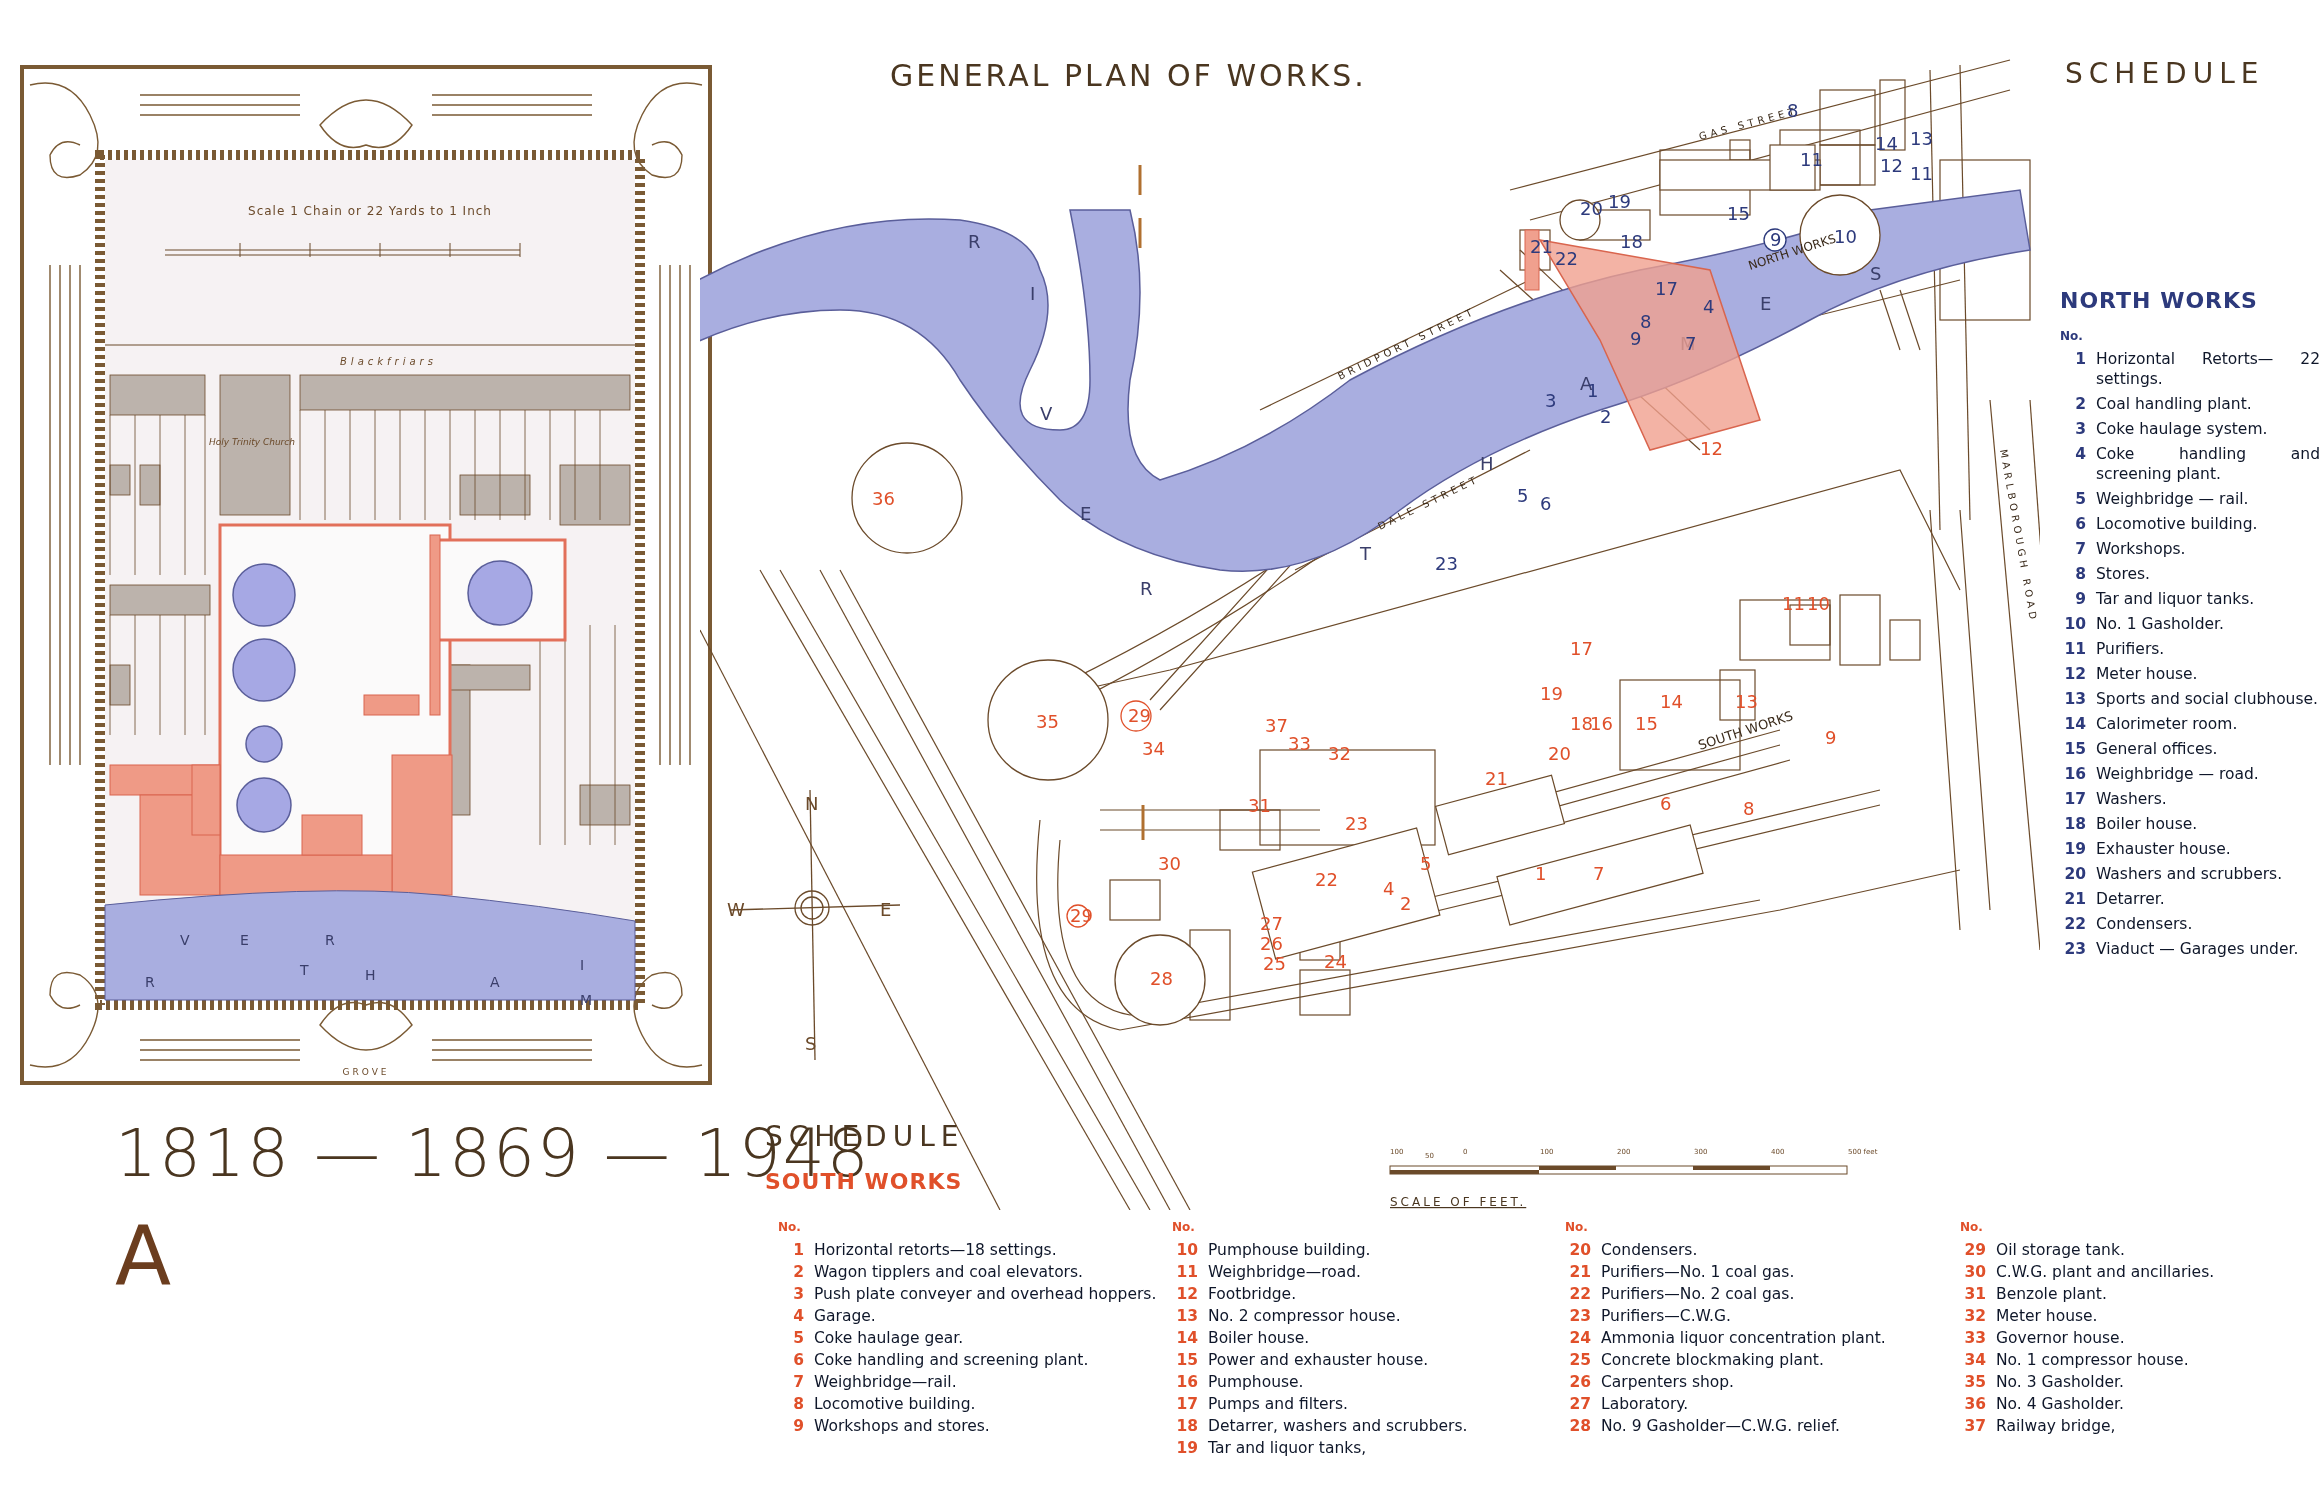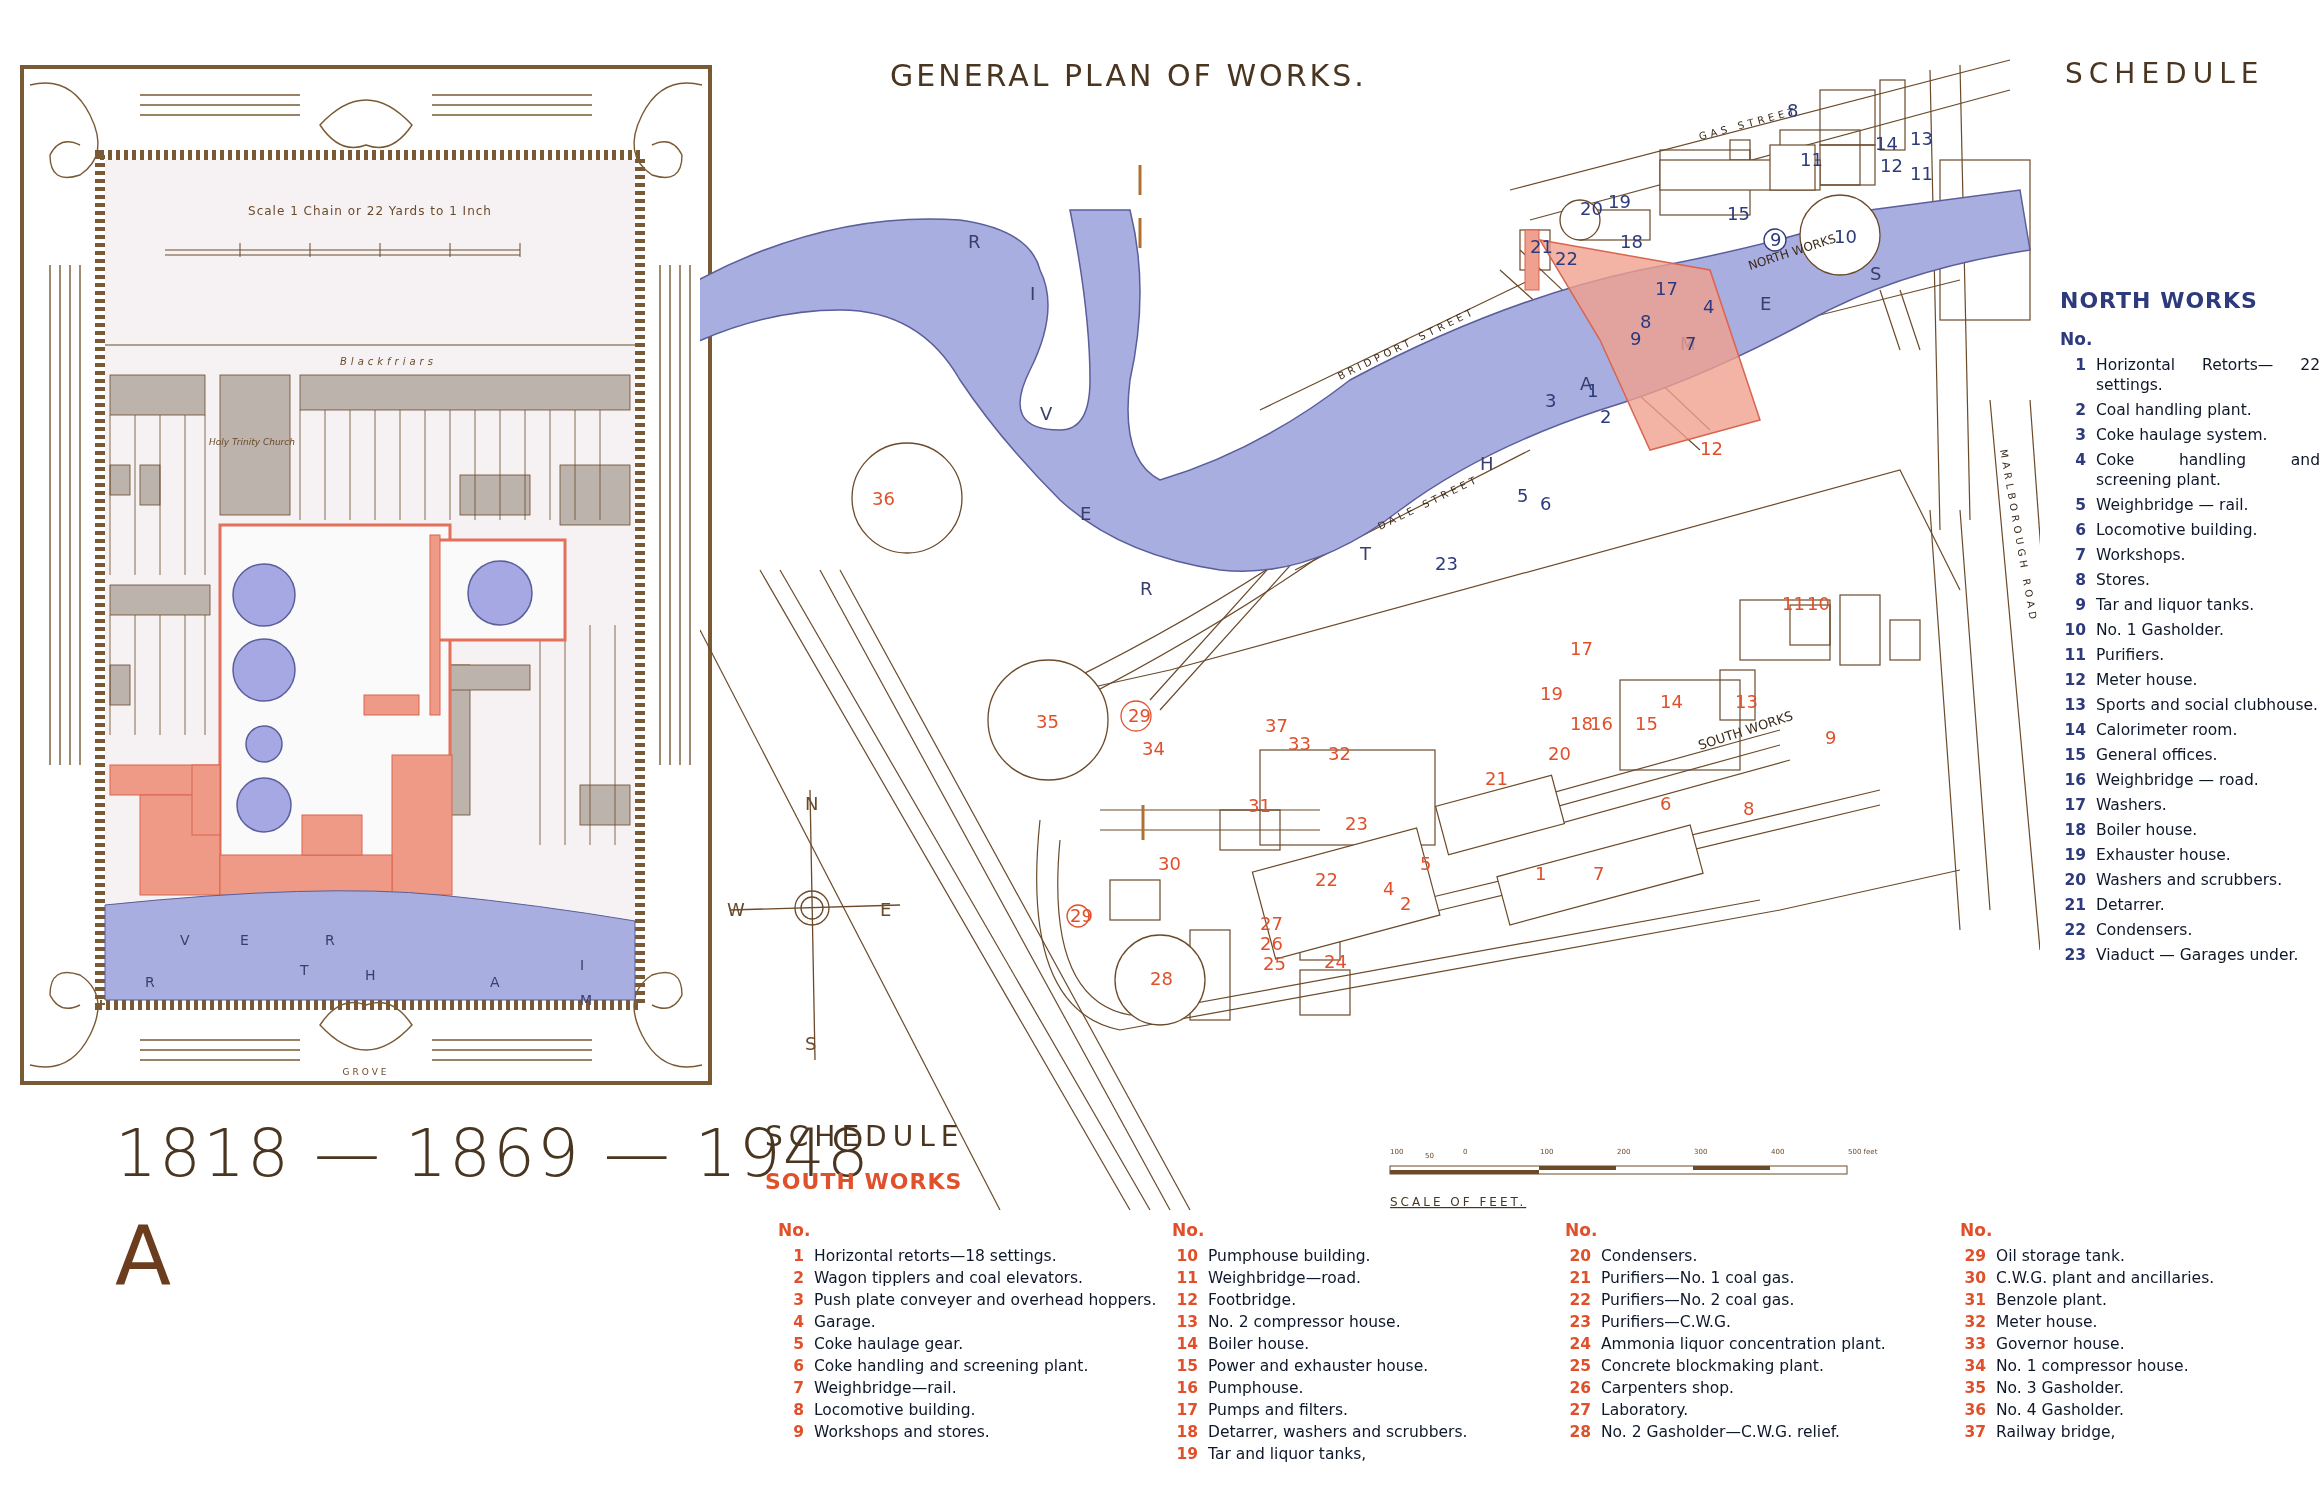--- a/index.html
+++ b/index.html
@@ -9,21 +9,21 @@
   #old-map{left:20px;top:65px;width:692px;height:1020px;}
   #dates{left:115px;top:1115px;font-size:66px;letter-spacing:2px;color:#4a3620;font-family:"DejaVu Sans",sans-serif;font-weight:300;white-space:nowrap;}
   #intro{left:115px;top:1215px;width:490px;font-size:26px;line-height:53px;color:#4a3620;text-align:justify;}
   #intro .drop{float:left;font-size:82px;line-height:70px;margin:6px 8px 0 0;color:#6b3d1e;}
   #plan-title{left:890px;top:58px;font-size:30px;letter-spacing:3px;color:#4a3620;white-space:nowrap;}
   #plan-svg{left:700px;top:50px;width:1340px;height:1160px;}
   #sched-top{left:2065px;top:57px;font-size:28px;letter-spacing:6px;color:#4a3620;}
   #north{left:2060px;top:288px;width:260px;}
   .sec-head{font-weight:bold;font-size:22px;letter-spacing:1px;}
   #north .sec-head{color:#2d3a7c;}
-  .no-head{font-weight:bold;font-size:17px;margin-top:16px;margin-bottom:6px;}
+  .no-head{font-weight:bold;font-size:12px;margin-top:16px;margin-bottom:6px;}
   #north .no-head{color:#2d3a7c;}
   .item{display:flex;font-size:15.5px;line-height:20px;margin-bottom:5px;}
   .item .num{width:26px;flex:none;text-align:right;padding-right:10px;font-weight:bold;}
   #north .item .num{color:#2d3a7c;}
   .item .txt{flex:1;text-align:justify;color:#0f172a;}
   #south-head{left:765px;top:1120px;}
   #south-head .sched{font-size:28px;letter-spacing:6px;color:#4a3620;}
   #south-head .sec-head{color:#e0502a;margin-top:16px;}
   .scol{top:1220px;width:390px;}
   .scol .no-head{color:#e0502a;margin-top:0;}
@@ -573,21 +573,21 @@
       <div class="item">
         <span class="num">26</span>
         <span class="txt">Carpenters shop.</span>
       </div>
       <div class="item">
         <span class="num">27</span>
         <span class="txt">Laboratory.</span>
       </div>
       <div class="item">
         <span class="num">28</span>
-        <span class="txt">No. 2 Gasholder—C.W.G. relief.</span>
+        <span class="txt">No. 9 Gasholder—C.W.G. relief.</span>
       </div>
     </div>
   </div>
 <div class="abs scol" style="left:1960px;width:350px;">
     <div class="no-head">No.</div>
     <div class="col-items">
       <div class="item">
         <span class="num">29</span>
         <span class="txt">Oil storage tank.</span>
       </div>

